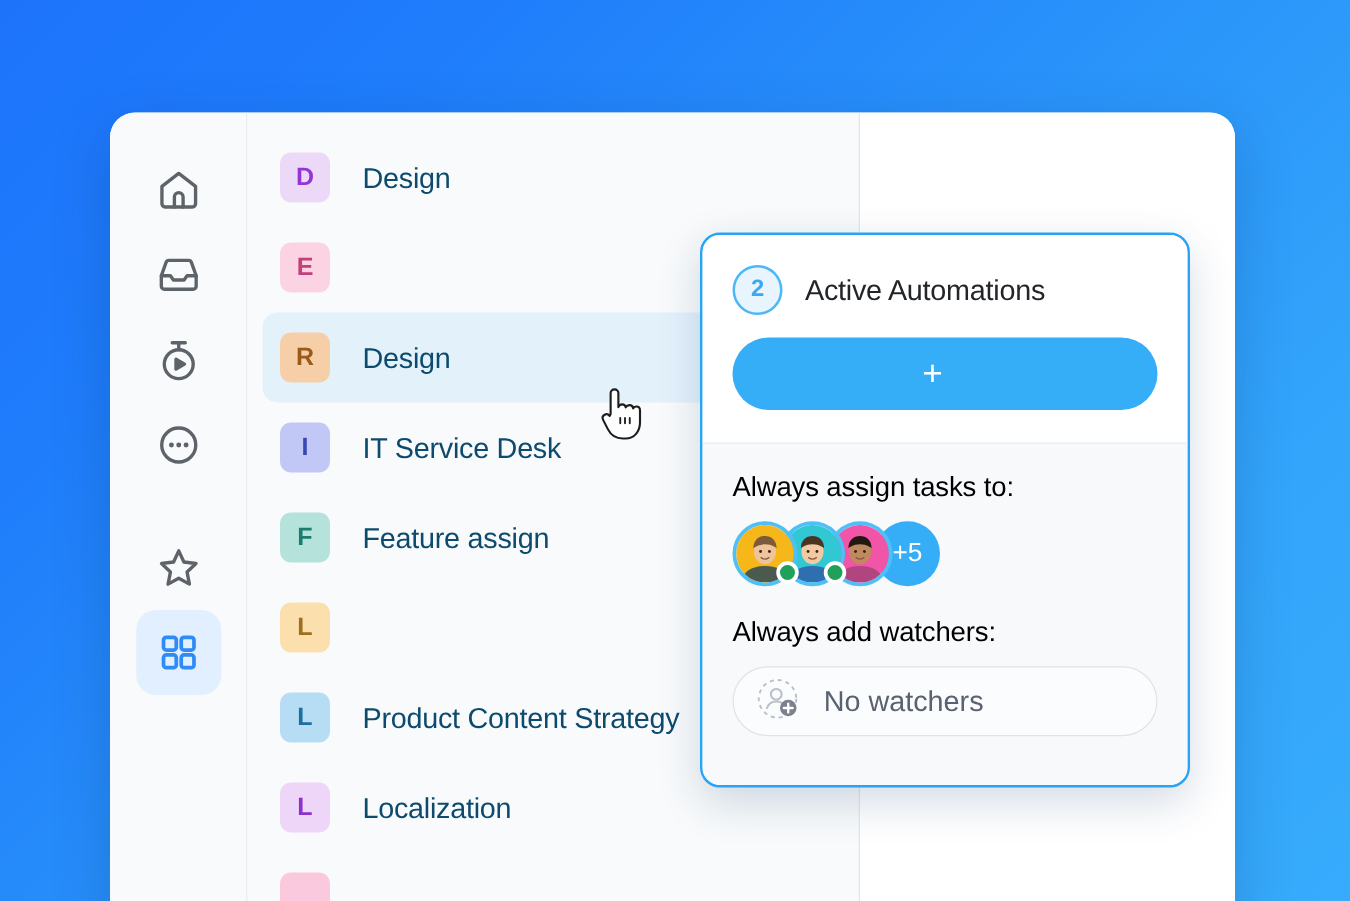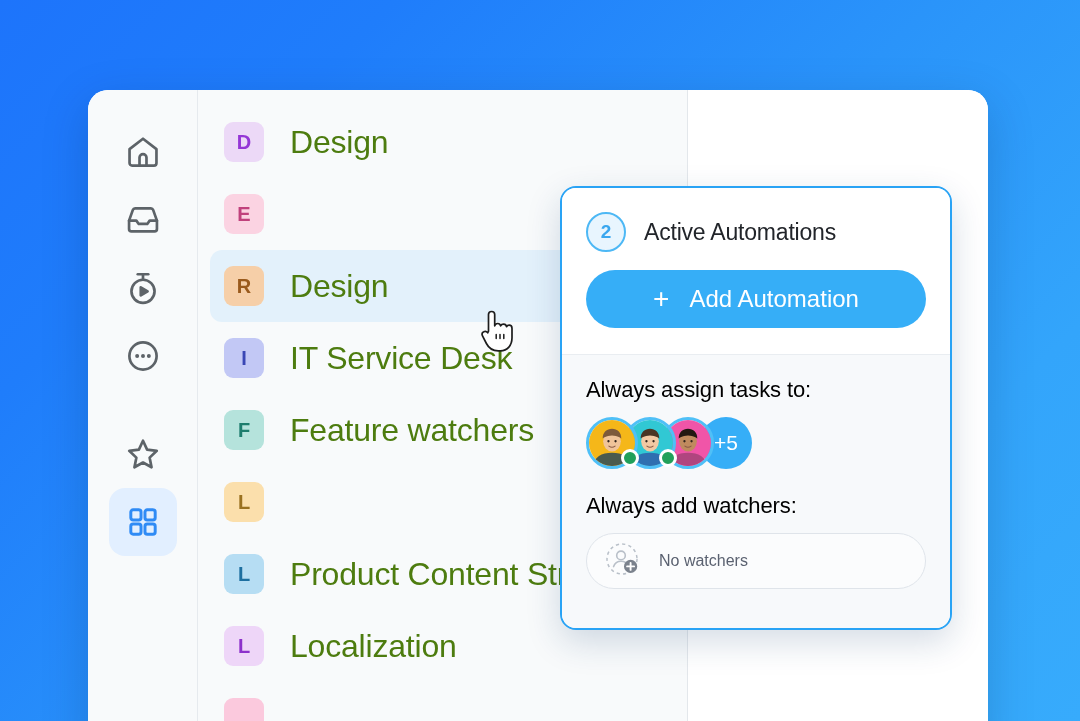--- a/index.html
+++ b/index.html
@@ -78,22 +78,22 @@
   .avatar-tile {
     width: 40px; height: 40px;
     border-radius: 9px;
     flex: 0 0 40px;
     display: flex; align-items: center; justify-content: center;
     font-size: 20px;
     font-weight: 600;
     margin-right: 26px;
   }
   .project-name {
-    font-size: 32px;
-    color: #4d7c0f;
+    font-size: 23px;
+    color: #0c4a6e;
     white-space: nowrap;
     letter-spacing: -0.2px;
   }
 
   
   #detail-pane {
     flex: 0 0 300px;
     background: #ffffff;
   }
 
@@ -217,21 +217,21 @@
     display: flex;
     align-items: center;
     height: 56px;
     border: 1px solid #dfe4ea;
     border-radius: 28px;
     background: #fbfcfd;
     padding: 0 16px;
     cursor: pointer;
   }
   #watchers-placeholder {
-    font-size: 16px;
+    font-size: 23px;
     color: #5a6170;
     margin-left: 16px;
   }
 
   
   #mouse-cursor {
     position: absolute;
     left: 474px; top: 306px;
     width: 40px; height: 50px;
     pointer-events: none;
@@ -320,21 +320,21 @@
         <div class="project-row selected">
           <div class="avatar-tile" style="background: rgb(246, 207, 168); color: rgb(154, 90, 28);">R</div>
           <div class="project-name">Design</div>
         </div>
         <div class="project-row">
           <div class="avatar-tile" style="background: rgb(194, 200, 245); color: rgb(58, 71, 181);">I</div>
           <div class="project-name">IT Service Desk</div>
         </div>
         <div class="project-row">
           <div class="avatar-tile" style="background: rgb(181, 227, 220); color: rgb(29, 125, 109);">F</div>
-          <div class="project-name">Feature watchers</div>
+          <div class="project-name">Feature assign</div>
         </div>
         <div class="project-row">
           <div class="avatar-tile" style="background: rgb(251, 223, 172); color: rgb(154, 113, 32);">L</div>
         </div>
         <div class="project-row">
           <div class="avatar-tile" style="background: rgb(182, 221, 243); color: rgb(29, 111, 160);">L</div>
           <div class="project-name">Product Content Strategy</div>
         </div>
         <div class="project-row">
           <div class="avatar-tile" style="background: rgb(238, 214, 248); color: rgb(140, 49, 203);">L</div>
@@ -352,21 +352,20 @@
   <div id="automations-popup">
 
     <div id="popup-top">
       <div id="popup-header">
         <div id="count-badge">2</div>
         <div id="popup-title">Active Automations</div>
       </div>
 
       <button id="add-automation-btn">
         <span id="plus-icon">+</span>
-        <span>Add Automation</span>
       </button>
     </div>
 
     <div id="popup-bottom">
       <div class="field-label">Always assign tasks to:</div>
 
       <div id="assignee-stack">
           <div class="stack-avatar" style="z-index: 10;">
             <div class="face" style="background: rgb(245, 183, 25);"><svg viewBox="0 0 52 52" width="100%" height="100%">
                 <path d="M4 52c2-10 10-15 22-15s20 5 22 15z" fill="#4a5a4e"></path>

